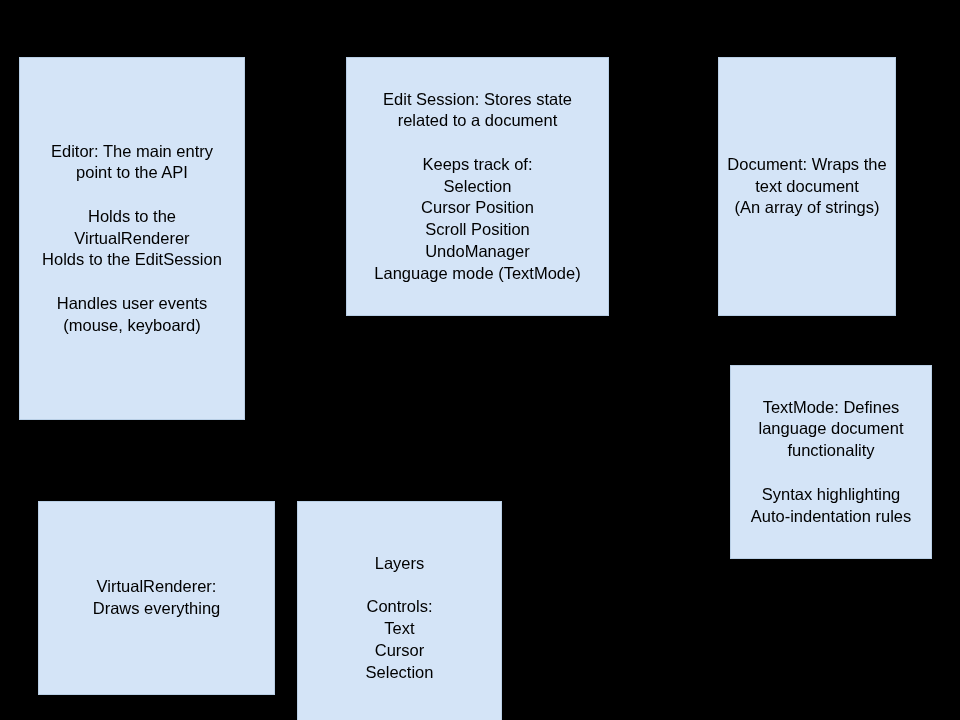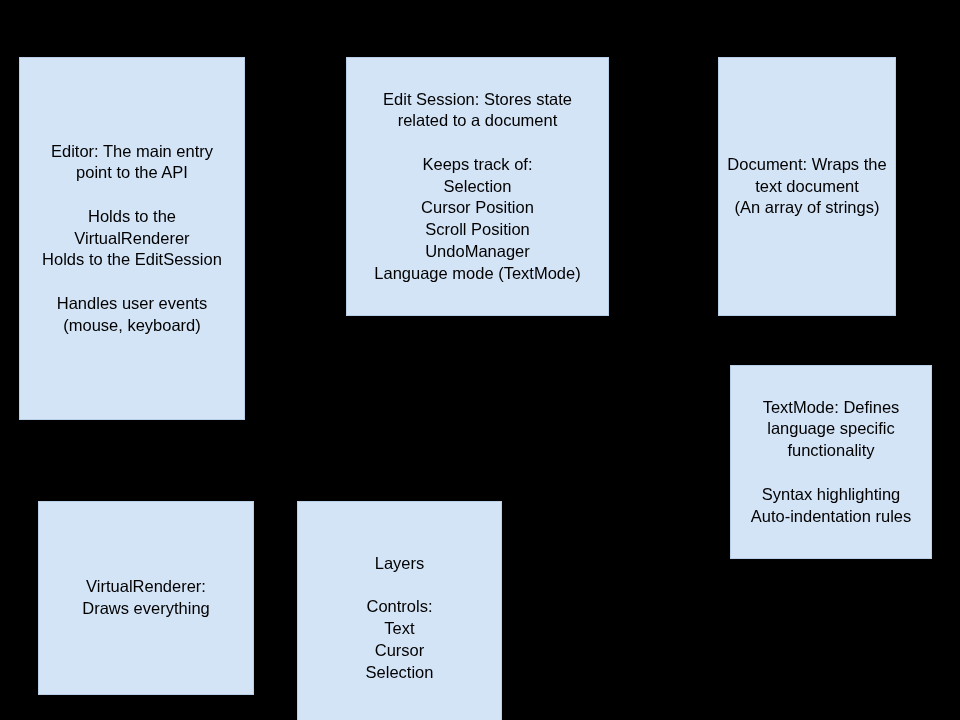--- a/index.html
+++ b/index.html
@@ -66,28 +66,28 @@
   </div>
 
   <div class="box" style="left:702px; top:57px; width:178px; height:259px;margin-left:16px;">
     <span class="box-text">Document: Wraps the
 text document
 (An array of strings)</span>
   </div>
 
   <div class="box" style="left:730px; top:365px; width:202px; height:194px;">
     <span class="box-text">TextMode: Defines
-language specific
+language document
 functionality
 
 Syntax highlighting
 Auto-indentation rules</span>
   </div>
 
-  <div class="box" style="left:38px; top:501px; width:216px; height:194px;">
+  <div class="box" style="left:38px; top:501px; width:237px; height:194px;">
     <span class="box-text">VirtualRenderer:
 Draws everything</span>
   </div>
 
   <div class="box" style="left:297px; top:501px; width:205px; height:234px;">
     <span class="box-text">Layers
 
 Controls:
 Text
 Cursor

